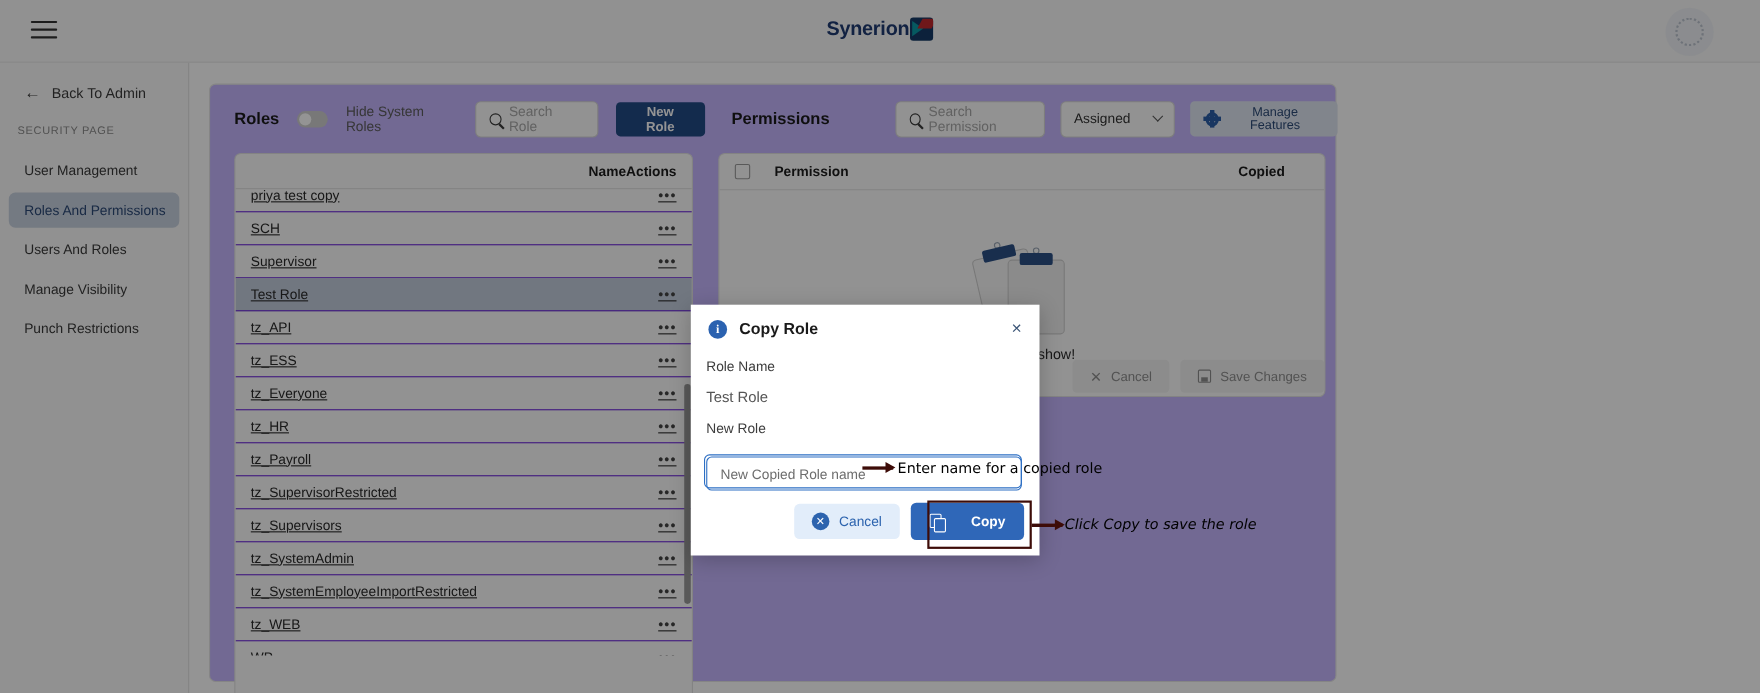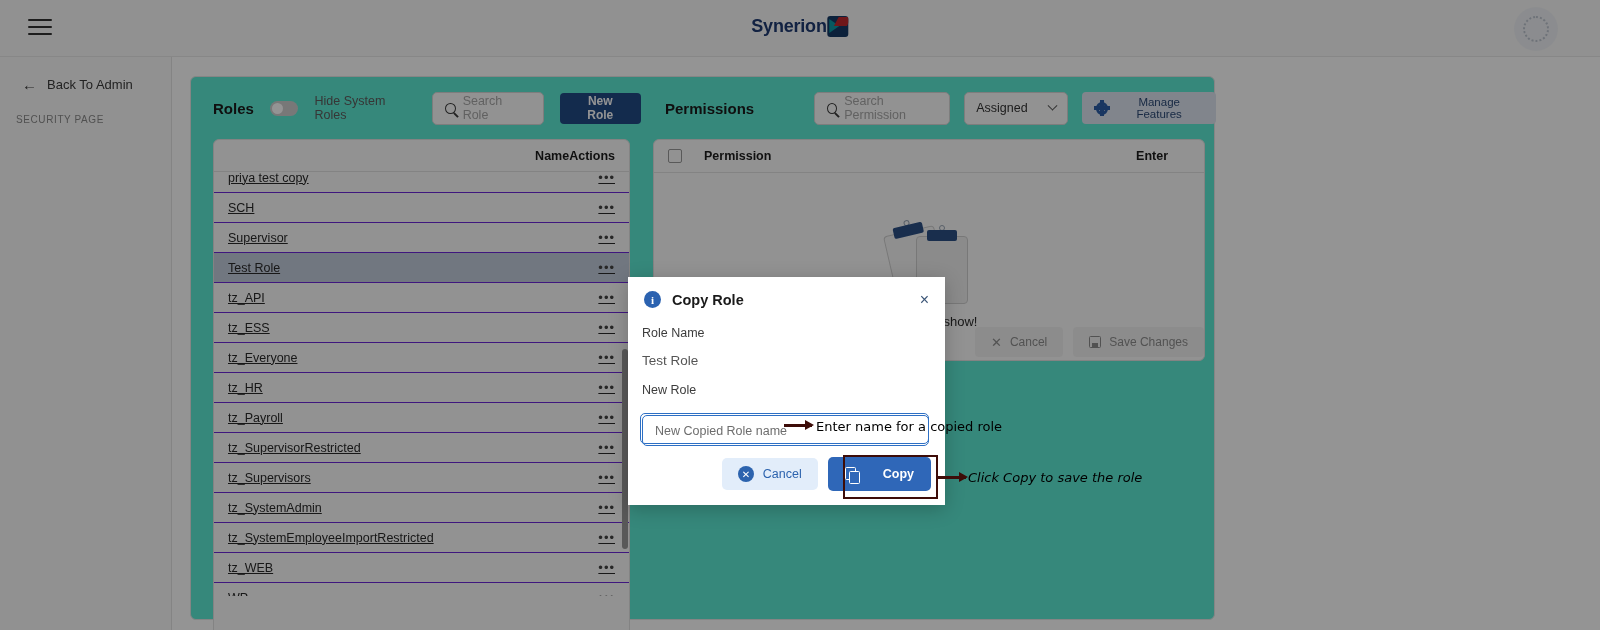--- a/index.html
+++ b/index.html
@@ -116,21 +116,21 @@
   }
   .nav-item.active {
     background: #c9d2e0;
     color: #2c4a77;
   }
 
   
   .content-card {
     position: absolute; top: 76px; left: 190px;
     width: 1025px; height: 544px;
-    background: #5eead4;
+    background: #c4b5fd;
     border: 1px solid #e6e6e6;
     border-radius: 6px;
     z-index: 3;
   }
   .panel-toolbar {
     position: relative; height: 62px;
     display: flex; align-items: center;
   }
   .panel-title {
     font-size: 15px; font-weight: bold; color: #1b1b1b;
@@ -398,20 +398,27 @@
       </div>
       <div class="avatar-top"></div>
     </div>
 
     <div class="sidebar">
       <div class="back-admin">
         <span class="back-arrow">←</span>
         <span>Back To Admin</span>
       </div>
       <div class="section-label">SECURITY PAGE</div>
+      <div class="nav-list">
+        <div class="nav-item">User Management</div>
+        <div class="nav-item active">Roles And Permissions</div>
+        <div class="nav-item">Users And Roles</div>
+        <div class="nav-item">Manage Visibility</div>
+        <div class="nav-item">Punch Restrictions</div>
+      </div>
     </div>
 
     <div class="content-card">
 
       <div style="position:absolute;left:0;top:0;width:450px;height:544px;">
         <div class="panel-toolbar" style="padding-left:22px;gap:16px;">
           <div class="panel-title">Roles</div>
           <div class="toggle"></div>
           <div class="toggle-label">Hide System Roles</div>
           <div class="search-box" style="width:116px;">
@@ -508,21 +515,21 @@
           <button class="btn-soft">
             <span class="gear"></span>
             <span>Manage Features</span>
           </button>
         </div>
 
         <div class="table-card" style="margin-left:12px;width:552px;height:222px;">
           <div class="th-row" style="height:33px;">
             <span style="display:inline-block;width:14px;height:14px;border:1px solid #9a9a9a;border-radius:2px;margin-right:22px;"></span>
             <span style="flex:1">Permission</span>
-            <span style="margin-right:22px;">Enter</span>
+            <span style="margin-right:22px;">Copied</span>
           </div>
           <div class="empty-wrap">
             <div class="clipboards">
               <div class="cb cb1">
                   <div class="ring"></div>
                   <div class="clip"></div>
                 </div>
               <div class="cb cb2">
                   <div class="ring"></div>
                   <div class="clip"></div>

